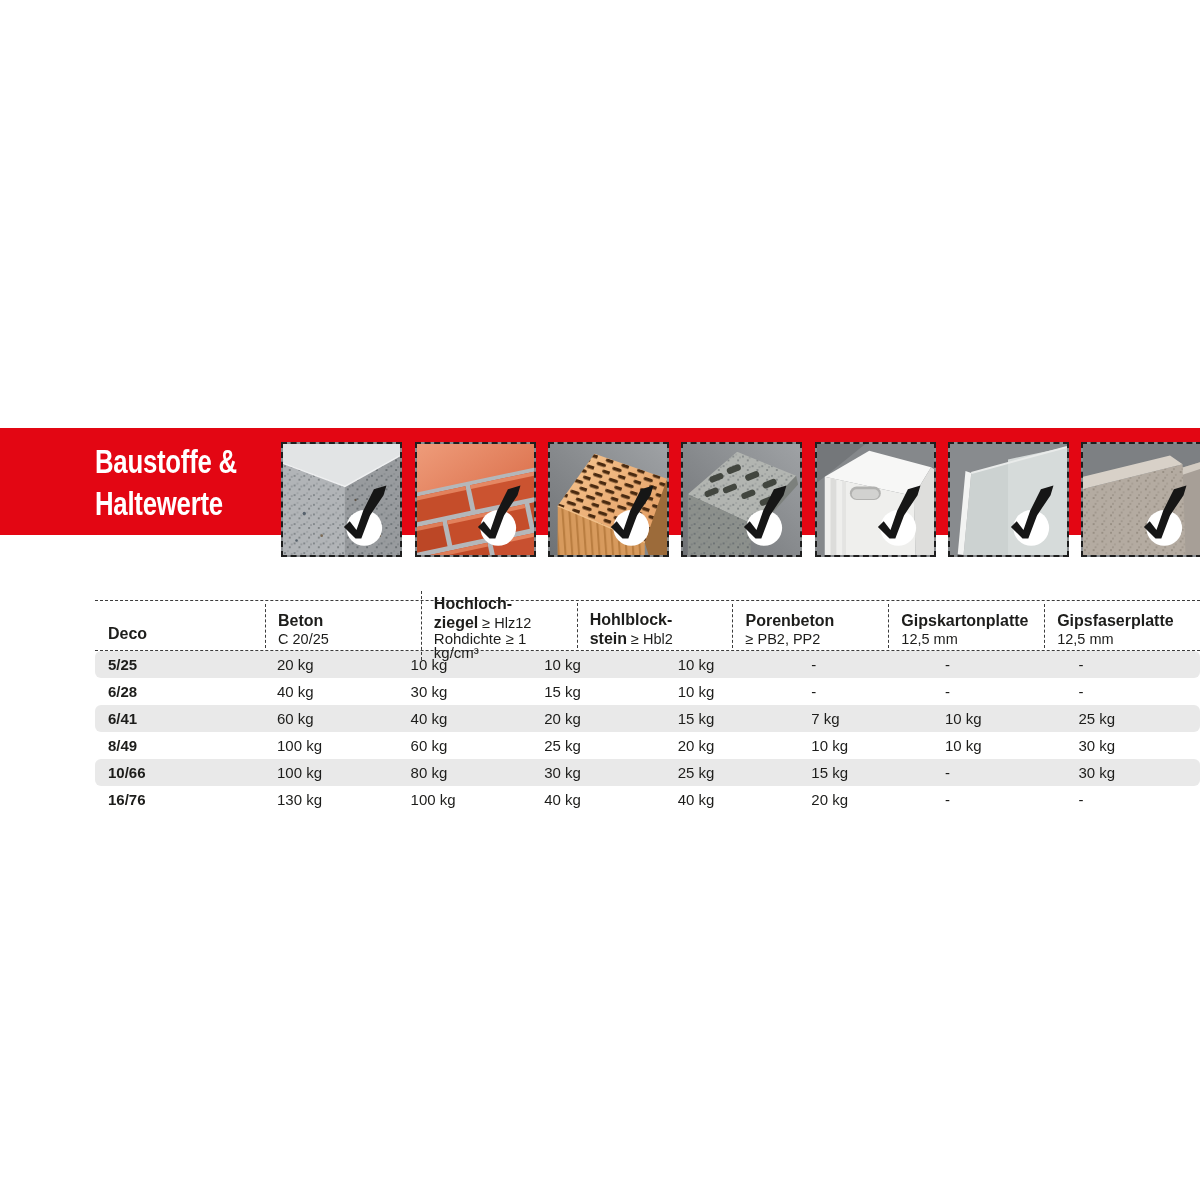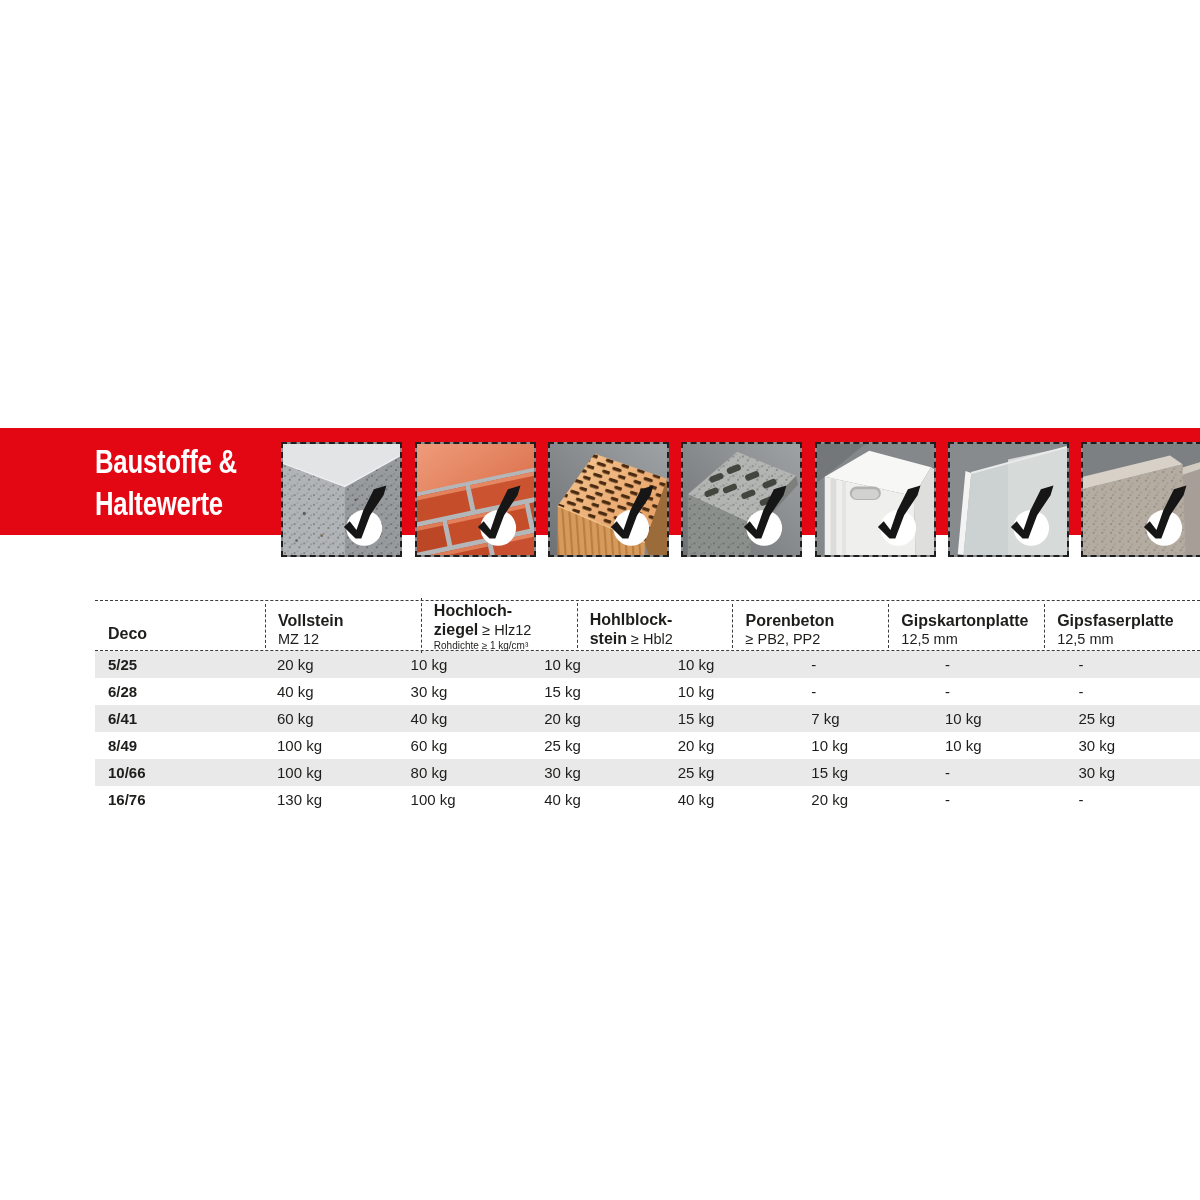--- a/index.html
+++ b/index.html
@@ -19,23 +19,23 @@
   .t5{left:815px}.t6{left:948px}.t7{left:1081px}
   
   .htable{position:absolute;left:95px;top:600px;width:1105px;}
   .thead{display:flex;height:51px;box-sizing:border-box;
          border-top:1px dashed #3c3c3c;border-bottom:1px dashed #3c3c3c;align-items:center;}
   .hc{flex:1;box-sizing:border-box;border-left:1px dashed #3c3c3c;padding:7px 2px 0 12px;}
   .hc.c0{flex:none;width:170px;border-left:none;padding:16px 0 0 13px;}
   .hc.c3{padding-top:3px;}
   .hl{font-size:14.5px;line-height:18px;}
   .hl b{font-size:16px;font-weight:700;line-height:19px;}
-  .hl.sm{font-size:10px;line-height:14px;}
+  .hl.sm{font-size:15px;line-height:14px;}
   .tr{display:flex;height:27px;}
-  .tr.shade{background:#e9e9e9;}
+  .tr.shade{background:#e9e9e9;border-radius:6px;}
   .tc{flex:1;font-size:15px;line-height:27px;padding-left:12px;box-sizing:border-box;
       white-space:nowrap;overflow:hidden;}
   .tc.c0{flex:none;width:170px;font-weight:700;padding-left:13px;}
 </style>
 </head>
 <body>
 
 <div class="page">
 
   <svg width="0" height="0" style="position:absolute" aria-hidden="true">
@@ -200,22 +200,22 @@
       <use href="#checkBadge"></use>
     </svg>
   </div>
 
   <div class="htable">
     <div class="thead">
       <div class="hc c0">
         <div class="hl"><b>Deco</b></div>
       </div>
       <div class="hc">
-        <div class="hl"><b>Vollstein</b></div>
-        <div class="hl">MZ 12</div>
+        <div class="hl"><b>Beton</b></div>
+        <div class="hl">C 20/25</div>
       </div>
       <div class="hc c3">
         <div class="hl"><b>Hochloch-</b></div>
         <div class="hl"><b>ziegel</b><span> ≥ Hlz12</span></div>
         <div class="hl sm">Rohdichte ≥ 1 kg/cm³</div>
       </div>
       <div class="hc">
         <div class="hl"><b>Hohlblock-</b></div>
         <div class="hl"><b>stein</b><span> ≥ Hbl2</span></div>
       </div>

